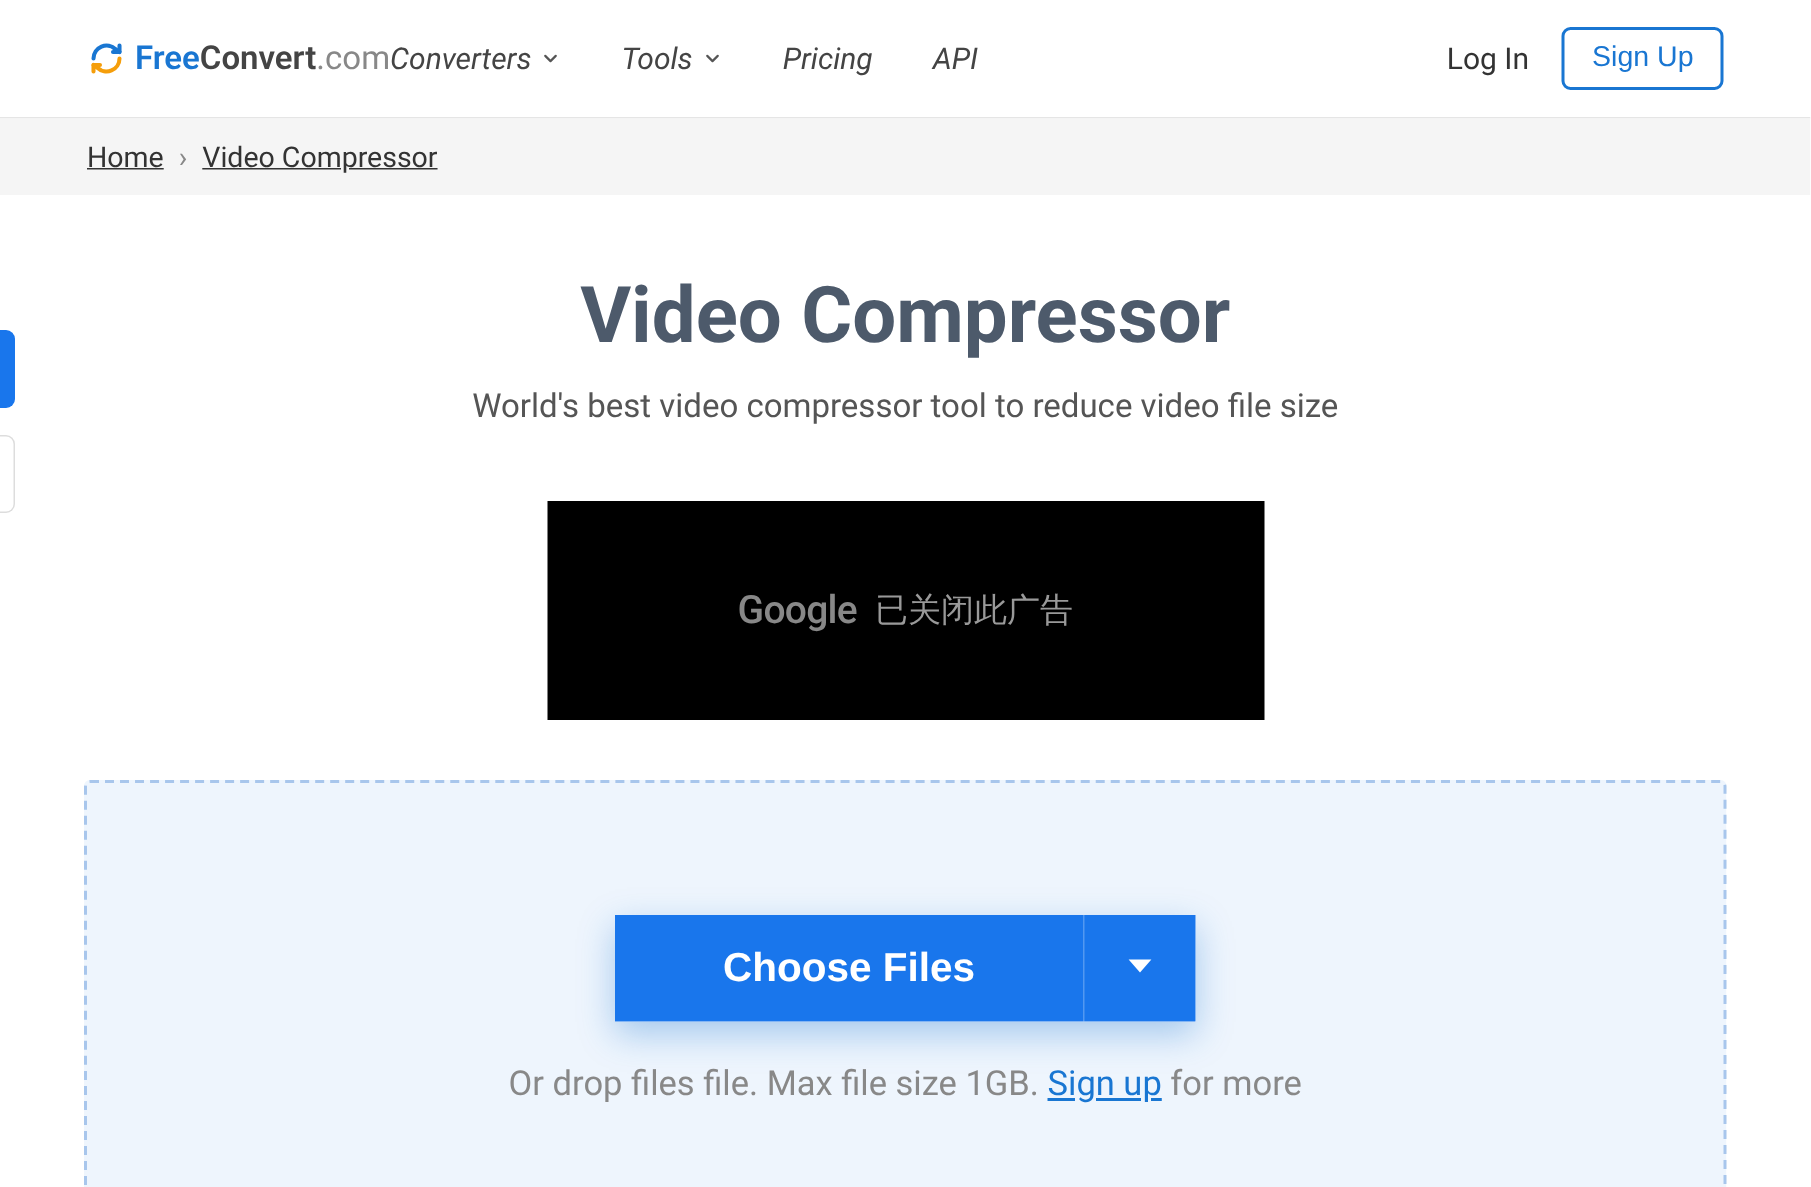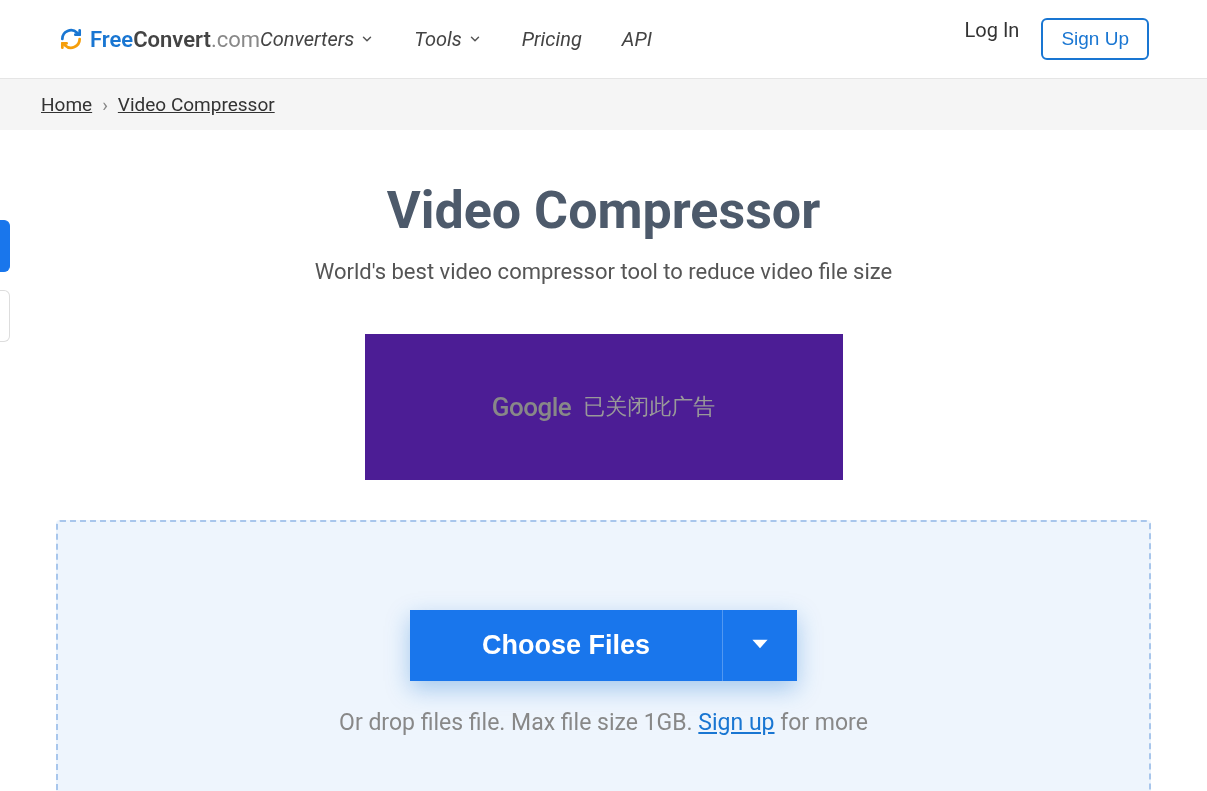--- a/index.html
+++ b/index.html
@@ -8,37 +8,37 @@
 
 .header { display: flex; align-items: center; padding: 18px 58px; border-bottom: 1px solid #e5e5e5; }
 .logo { display: flex; align-items: center; font-size: 22px; font-weight: 600; }
 .logo-icon { display: inline-flex; margin-right: 6px; }
 .logo-free { color: #1976d2; }
 .logo-convert { color: #444; }
 .logo-com { color: #888; font-weight: 400; }
 .nav { display: flex; gap: 40px; flex: 1; }
 .nav-item { display: flex; align-items: center; gap: 6px; font-size: 20px; color: #444; cursor: pointer; font-style: italic; }
 .chev { display: inline-block; }
-.auth { display: flex; gap: 22px; }
+.auth { display: flex; align-items: center; gap: 22px; }
 .login { font-size: 20px; color: #333; cursor: pointer; }
 .signup-btn { border: 2px solid #1976d2; color: #1976d2; background: #fff; border-radius: 6px; padding: 8px 18px; font-size: 19px; font-weight: 500; cursor: pointer; }
 
 
-.breadcrumb-bar { background: #f5f5f5; padding: 14px 41px; display: flex; align-items: center; gap: 10px; font-size: 19px; color: #444; }
+.breadcrumb-bar { background: #f5f5f5; padding: 14px 58px; display: flex; align-items: center; gap: 10px; font-size: 19px; color: #444; }
 .bc-link { text-decoration: underline; color: #333; cursor: pointer; }
 .bc-sep { color: #888; }
 
 
 .main-wrap { padding: 0 18px; }
 .main { background: #fff; padding: 50px 20px 0 20px; text-align: center; }
 .title { font-size: 52px; font-weight: 700; color: #4d5a6b; margin-bottom: 18px; }
 .subtitle { font-size: 22px; color: #555; font-weight: 400; margin-bottom: 50px; }
 
 
-.ad-box { width: 478px; height: 146px; margin: 0 auto 40px auto; background: #4c1d95; display: flex; align-items: center; justify-content: center; gap: 12px; }
+.ad-box { width: 478px; height: 146px; margin: 0 auto 40px auto; background: #000000; display: flex; align-items: center; justify-content: center; gap: 12px; }
 .goog { font-size: 26px; color: #888; font-weight: 500; letter-spacing: -0.5px; }
 .ad-text { font-size: 22px; color: #999; }
 
 
 .drop-zone { border: 2px dashed #a8c6ec; background: #eef5fd; border-radius: 4px; padding: 88px 20px 60px 20px; margin: 0 18px; }
 .choose-wrap { display: inline-flex; box-shadow: 0 8px 22px rgba(25,118,210,0.35); margin-bottom: 28px; }
 .choose-btn { background: #1976ec; color: #fff; font-size: 27px; font-weight: 600; border: none; padding: 20px 72px; cursor: pointer; }
 .choose-dd { background: #1976ec; color: #fff; border: none; border-left: 1px solid rgba(255,255,255,0.25); padding: 0 24px; cursor: pointer; display: flex; align-items: center; justify-content: center; }
 .drop-text { font-size: 23px; color: #888; }
 .drop-text a { color: #1976d2; text-decoration: underline; cursor: pointer; }

